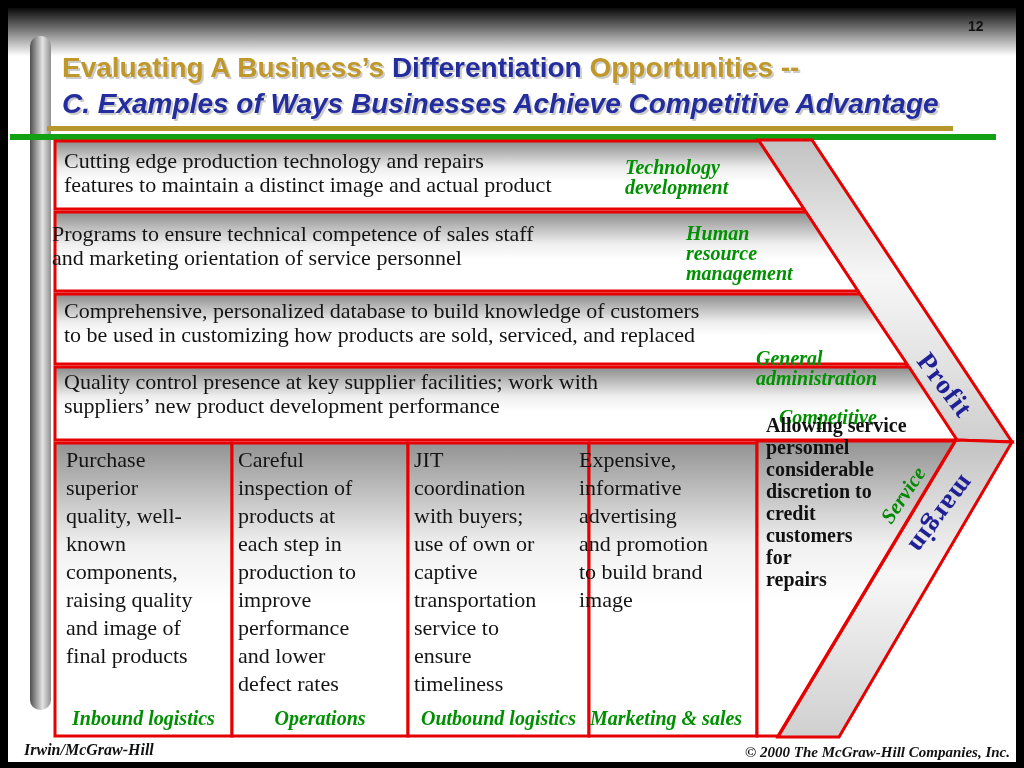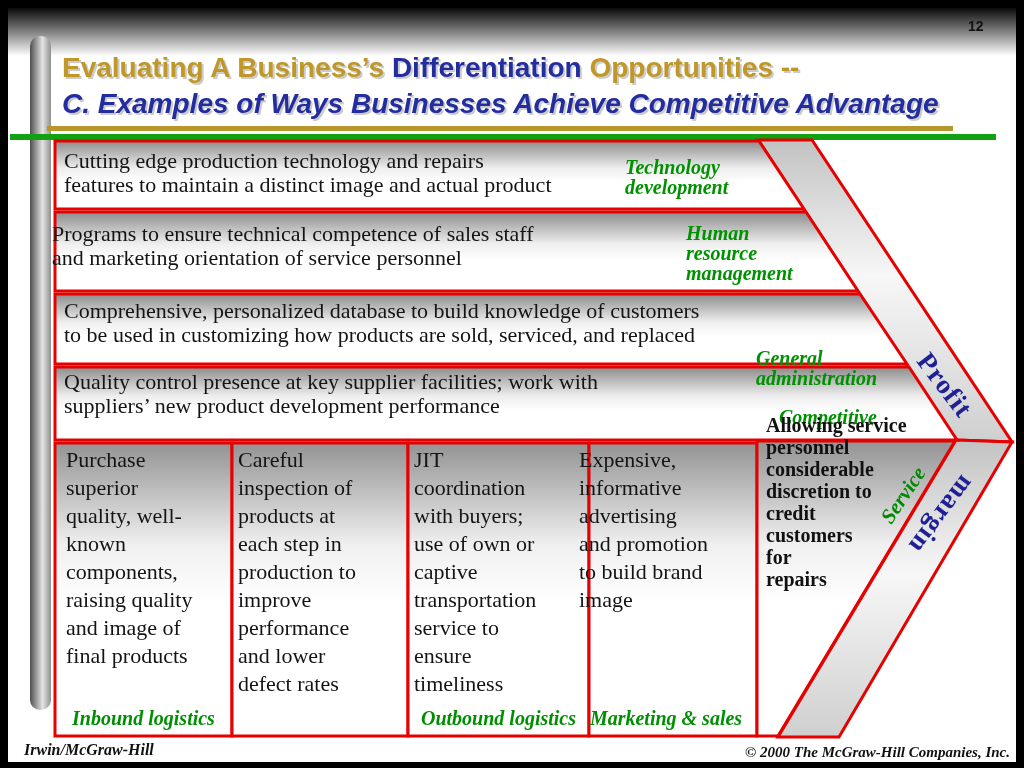--- a/index.html
+++ b/index.html
@@ -162,20 +162,21 @@
   <div id="service-text">Allowing service
 personnel
 considerable
 discretion to
 credit
 customers
 for
 repairs</div>
 
   <div id="col-label-1" class="col-label">Inbound logistics</div>
+  <div id="col-label-2" class="col-label">Operations</div>
   <div id="col-label-3" class="col-label">Outbound logistics</div>
   <div id="col-label-4" class="col-label">Marketing &amp; sales</div>
 
   <div id="profit-label" class="rot-word">Profit</div>
   <div id="margin-label" class="rot-word">margin</div>
   <div id="service-rot-label" class="rot-word">Service</div>
 
   <div id="footer-left">Irwin/McGraw-Hill</div>
   <div id="footer-right">© 2000 The McGraw-Hill Companies, Inc.</div>
 </div>

